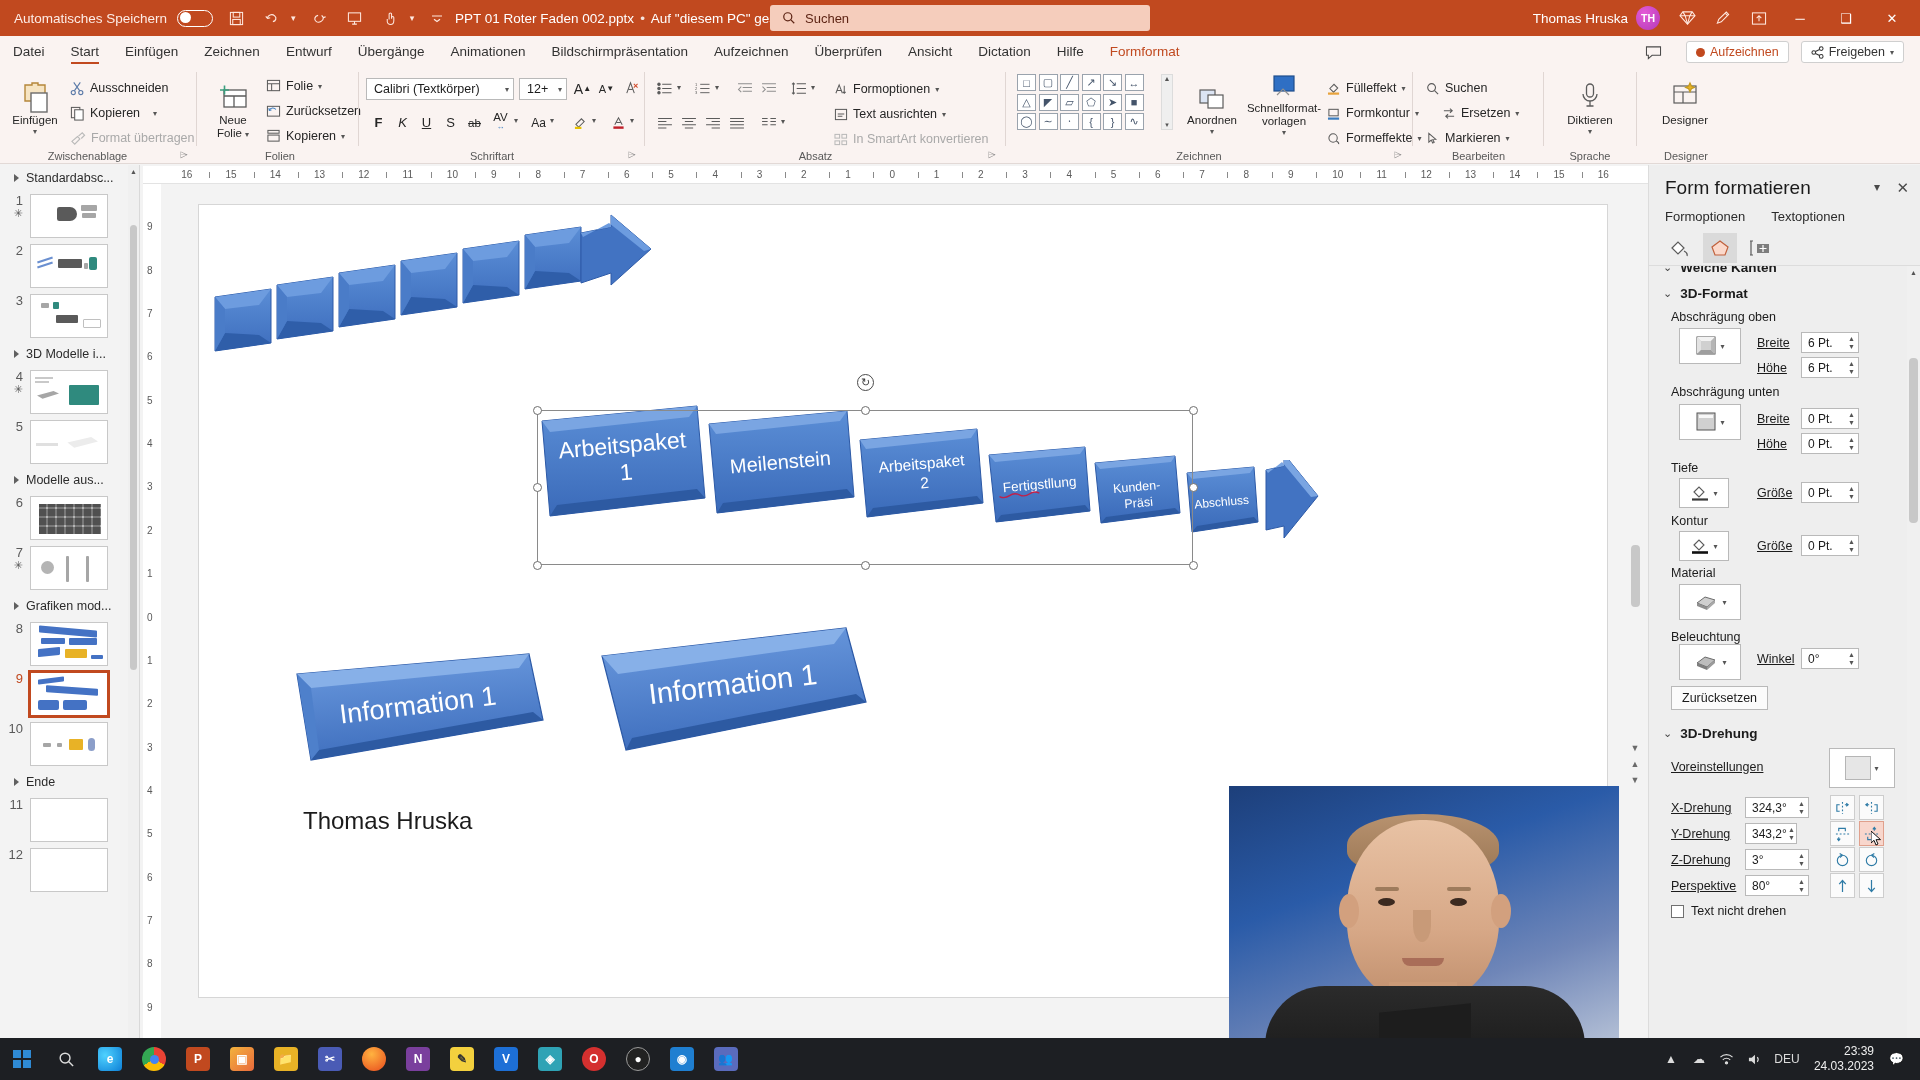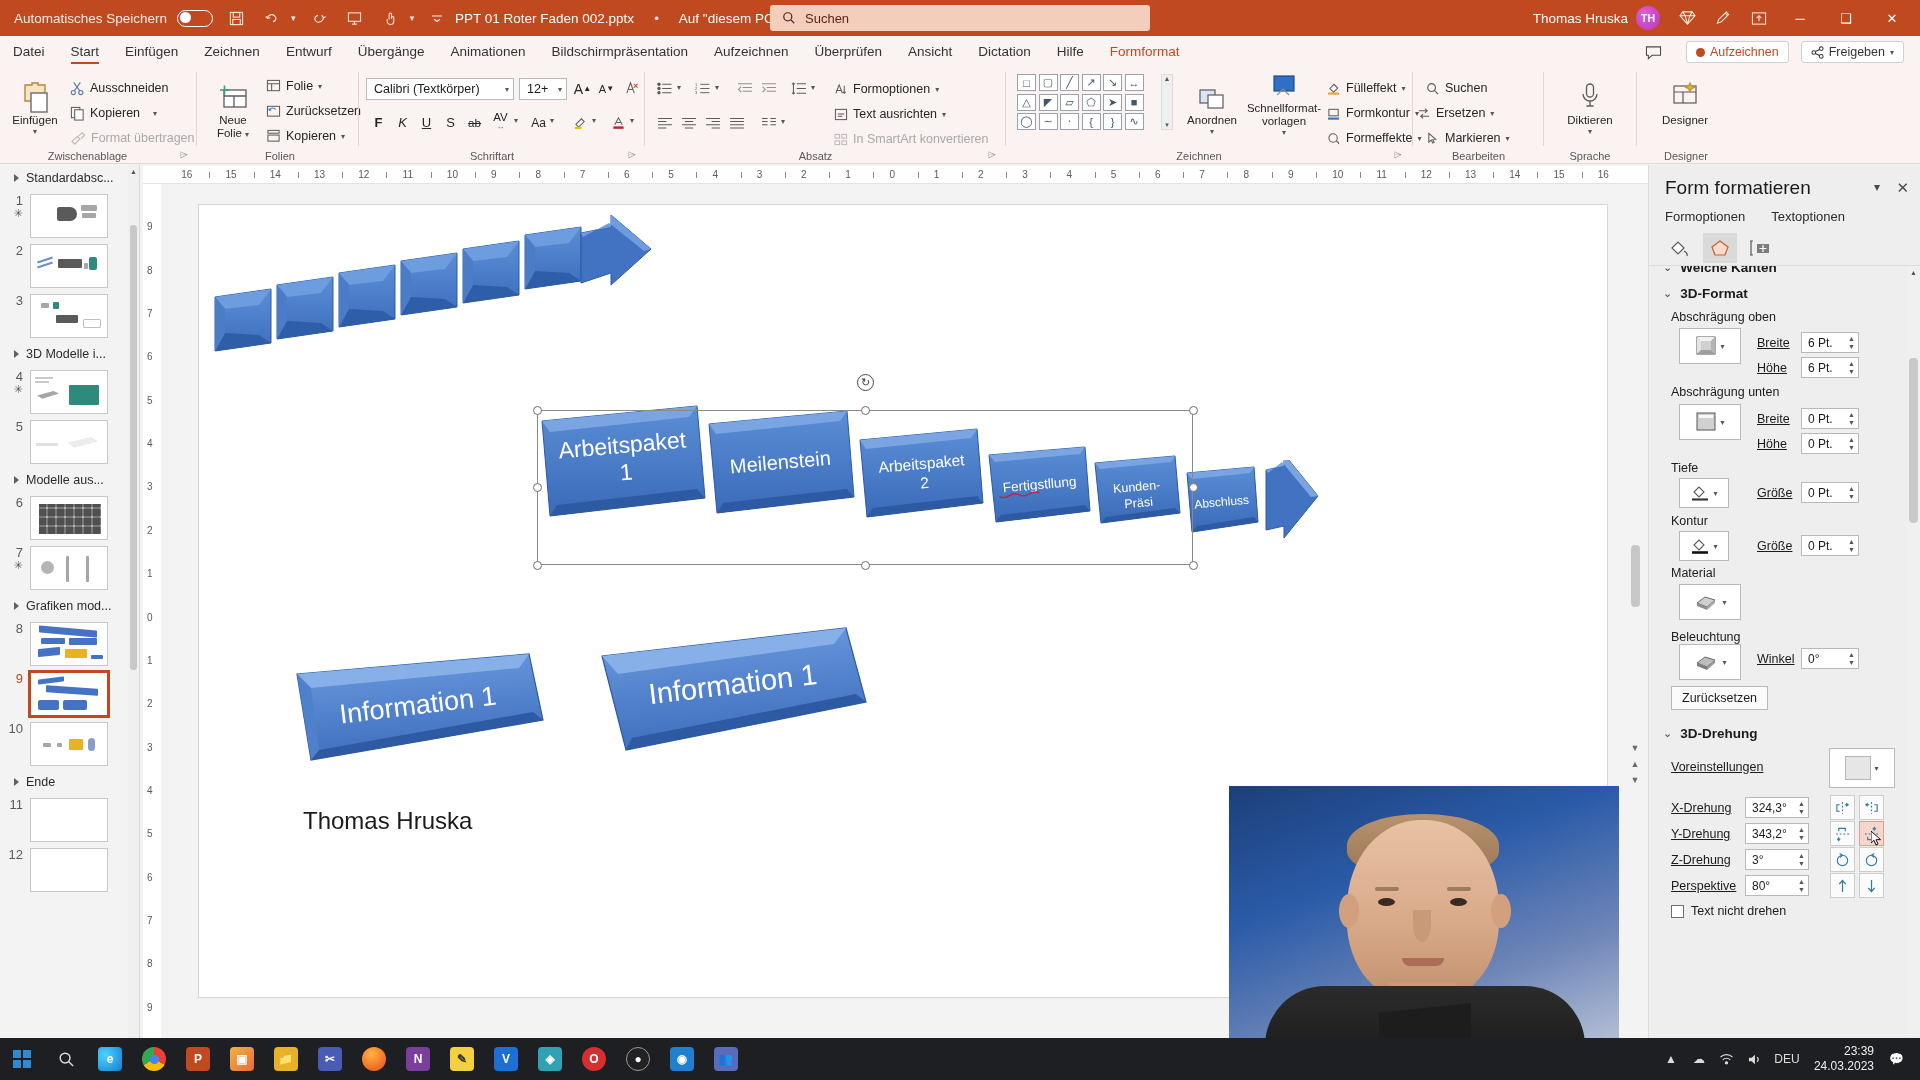--- a/index.html
+++ b/index.html
@@ -24,21 +24,21 @@
   }
   .toggle .knob{
     position:absolute;left:2px;top:1.5px;width:11px;height:11px;border-radius:50%;
     background:#fff;
   }
   .tb-icon{ width:26px;height:24px; display:flex;align-items:center;justify-content:center;
     color:#ffe9e0; font-size:15px;}
   .tb-icon svg{ display:block; }
   .tb-caret{ font-size:9px; color:#ffe9e0; margin-left:-4px;}
   #doctitle{
-    position:absolute; left:455px; top:0; height:36px; display:flex; align-items:center; gap:20px;
+    position:absolute; left:455px; top:0; height:36px; display:flex; align-items:center; gap:6px;
     font-size:13.5px; color:#fff; white-space:nowrap;
   }
   #doctitle .sep{ opacity:.85; }
   #searchbox{
     position:absolute; left:770px; top:5px; width:380px; height:26px;
     background:#f5cdbc; border-radius:3px; display:flex; align-items:center; gap:9px;
     padding-left:12px; color:#5d2414; font-size:13px;
   }
   #tb-right{
     position:absolute; right:6px; top:0; height:36px; display:flex; align-items:center; gap:2px;
@@ -731,21 +731,21 @@
   <div class="gsep" style="left:1412px"></div>
 
   <div class="rgroup" style="left:1416px;width:125px">
     <div class="smallitem" style="left:10px;top:14px">
       <svg width="14" height="13" viewBox="0 0 15 14" fill="none" stroke="#5b5b5b" stroke-width="1.2">
           <circle cx="6" cy="6" r="4.2"></circle>
           <path d="M9.2 9.2 L13 13"></path>
         </svg>
       <span>Suchen</span>
     </div>
-    <div class="smallitem" style="left:1px;top:39px">
+    <div class="smallitem" style="left:26px;top:39px">
       <svg width="14" height="13" viewBox="0 0 15 14" fill="none" stroke="#5b5b5b" stroke-width="1.1">
           <path d="M2 4 h9 M8.5 1.8 L11 4 L8.5 6.2"></path>
           <path d="M13 10 h-9 M6.5 7.8 L4 10 L6.5 12.2"></path>
         </svg>
       <span>Ersetzen</span>
       <span class="caret">▾</span>
     </div>
     <div class="smallitem" style="left:10px;top:64px">
       <svg width="14" height="13" viewBox="0 0 15 14" fill="none" stroke="#5b5b5b" stroke-width="1.1">
           <path d="M3 1.5 L3 11 L5.6 8.7 L7.2 12 L8.8 11.2 L7.2 8.2 L10.5 8 z"></path>
@@ -1336,21 +1336,21 @@
     </div>
     <div class="minibtn" style="left:210px;top:529px">
       <svg width="17" height="16" viewBox="0 0 18 17" fill="none" stroke="#2e7ba6" stroke-width="1.2">
           <path d="M9 2 v13" stroke-dasharray="2 2"></path>
           <path d="M12 5 h3 v7 h-3"></path>
           <path d="M6.5 5 H3 M5 3.4 L3 5 L5 6.6"></path>
         </svg>
     </div>
 
     <div class="plabel" style="left:22px;top:561px"><u>Y-Drehung</u></div>
-    <div class="spin" style="left:96px;top:557px;width:64px">
+    <div class="spin" style="left:96px;top:557px;width:52px">
       <span>343,2°</span>
       <span class="arrows">▲<br>▼</span>
     </div>
     <div class="minibtn" style="left:181px;top:555px">
       <svg width="17" height="16" viewBox="0 0 18 17" fill="none" stroke="#2e7ba6" stroke-width="1.2">
           <path d="M2 8.5 h14" stroke-dasharray="2 2"></path>
           <path d="M5 5.5 v-3 h7 v3"></path>
           <path d="M5 12 v3 M3.4 13.5 L5 15.5 L6.6 13.5"></path>
         </svg>
     </div>

